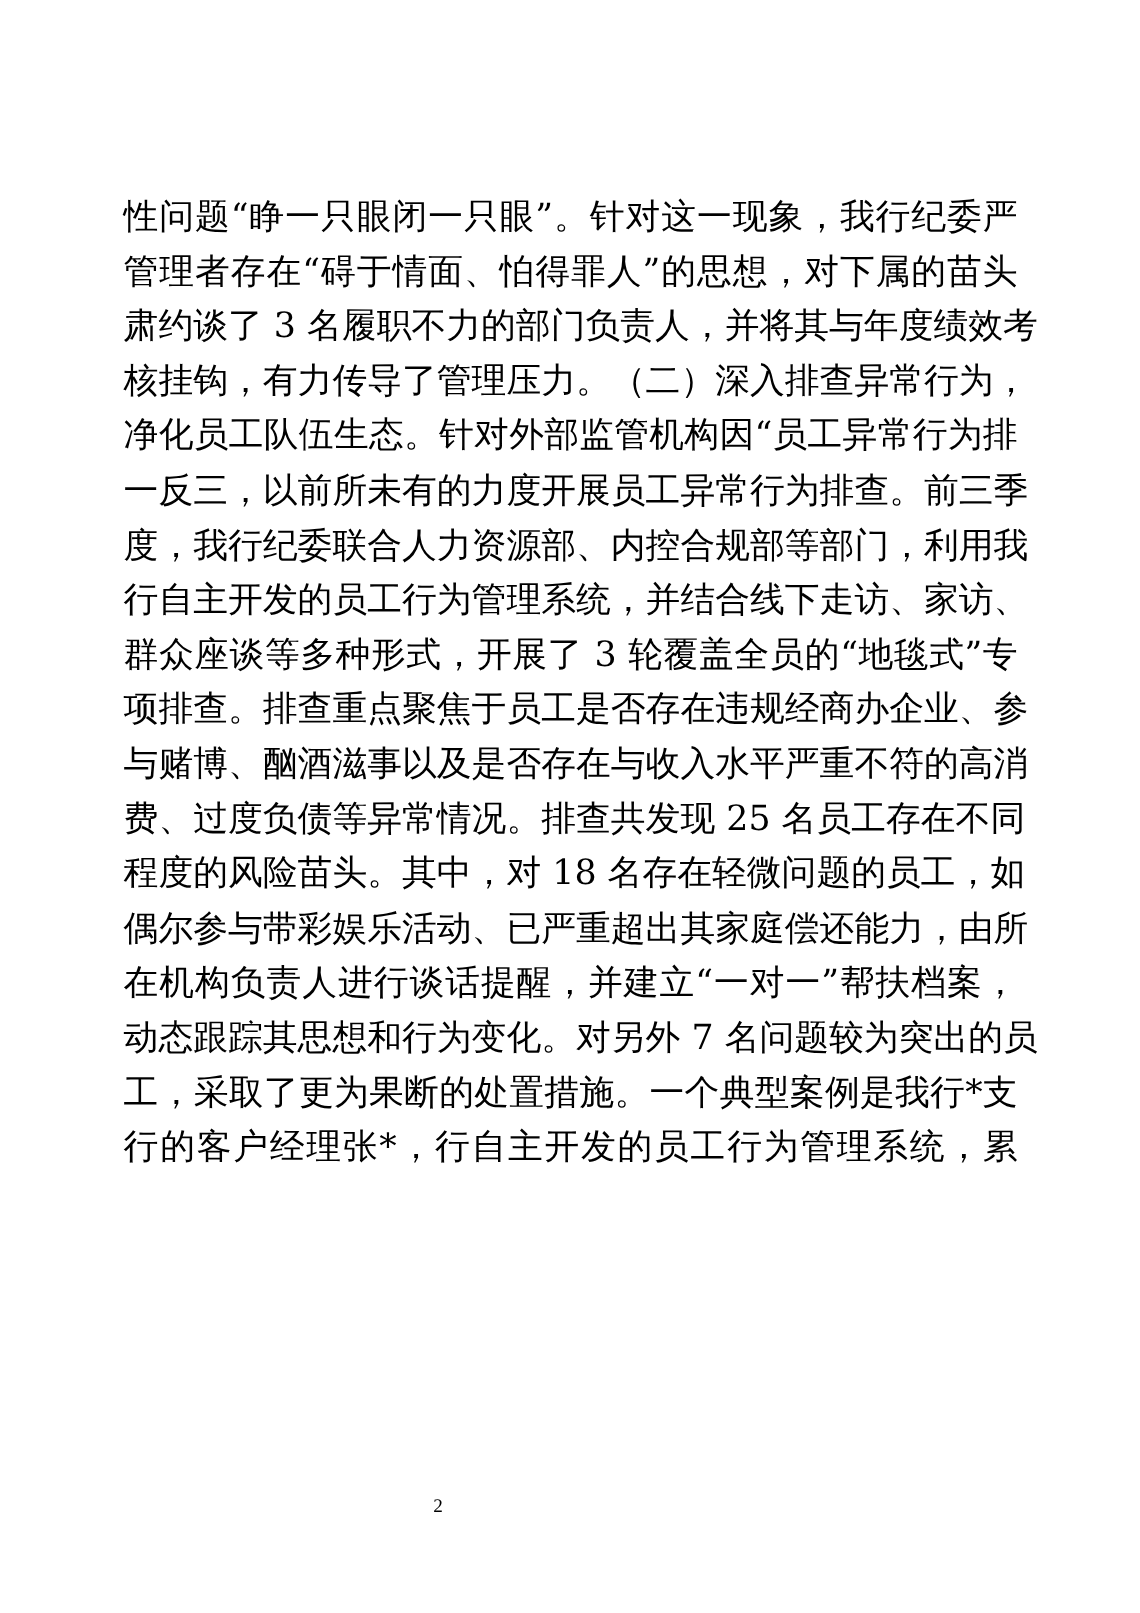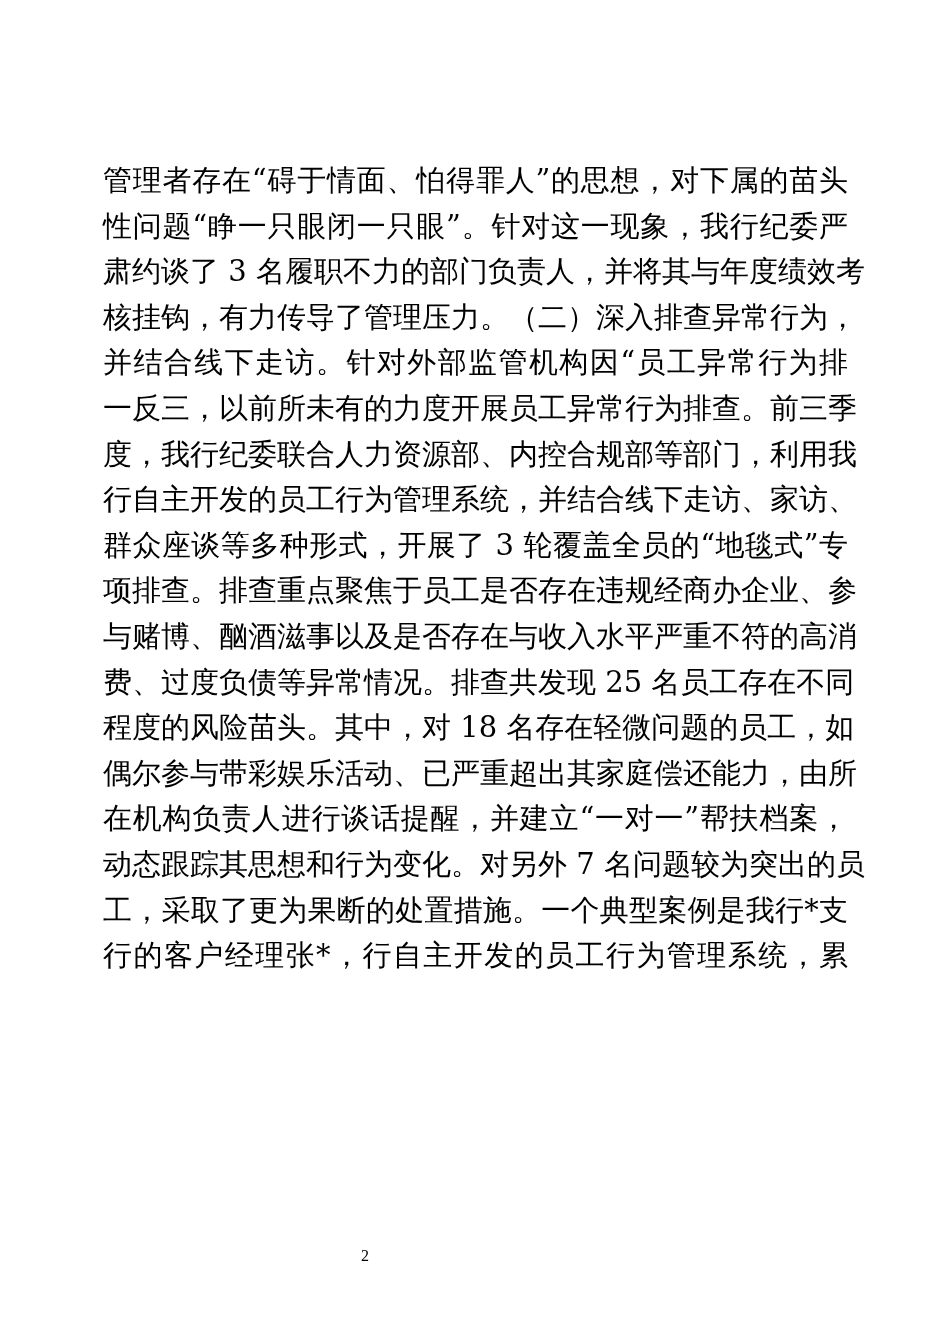--- a/index.html
+++ b/index.html
@@ -48,25 +48,25 @@
       text-align: center;
       font-size: 16px;
       font-family: "Liberation Serif", "DejaVu Serif", serif;
     }
   </style>
 </head>
 <body>
 
 <div class="page">
   <div class="body-text">
+    <span class="line">性问题“睁一只眼闭一只眼”。针对这一现象，我行纪委严</span>
     <span class="line">管理者存在“碍于情面、怕得罪人”的思想，对下属的苗头</span>
-    <span class="line">性问题“睁一只眼闭一只眼”。针对这一现象，我行纪委严</span>
     <span class="line">肃约谈了 3 名履职不力的部门负责人，并将其与年度绩效考</span>
     <span class="line">核挂钩，有力传导了管理压力。（二）深入排查异常行为，</span>
-    <span class="line">并结合线下走访。针对外部监管机构因“员工异常行为排</span>
+    <span class="line">净化员工队伍生态。针对外部监管机构因“员工异常行为排</span>
     <span class="line">一反三，以前所未有的力度开展员工异常行为排查。前三季</span>
     <span class="line">度，我行纪委联合人力资源部、内控合规部等部门，利用我</span>
     <span class="line">行自主开发的员工行为管理系统，并结合线下走访、家访、</span>
     <span class="line">群众座谈等多种形式，开展了 3 轮覆盖全员的“地毯式”专</span>
     <span class="line">项排查。排查重点聚焦于员工是否存在违规经商办企业、参</span>
     <span class="line">与赌博、酗酒滋事以及是否存在与收入水平严重不符的高消</span>
     <span class="line">费、过度负债等异常情况。排查共发现 25 名员工存在不同</span>
     <span class="line">程度的风险苗头。其中，对 18 名存在轻微问题的员工，如</span>
     <span class="line">偶尔参与带彩娱乐活动、已严重超出其家庭偿还能力，由所</span>
     <span class="line">在机构负责人进行谈话提醒，并建立“一对一”帮扶档案，</span>

